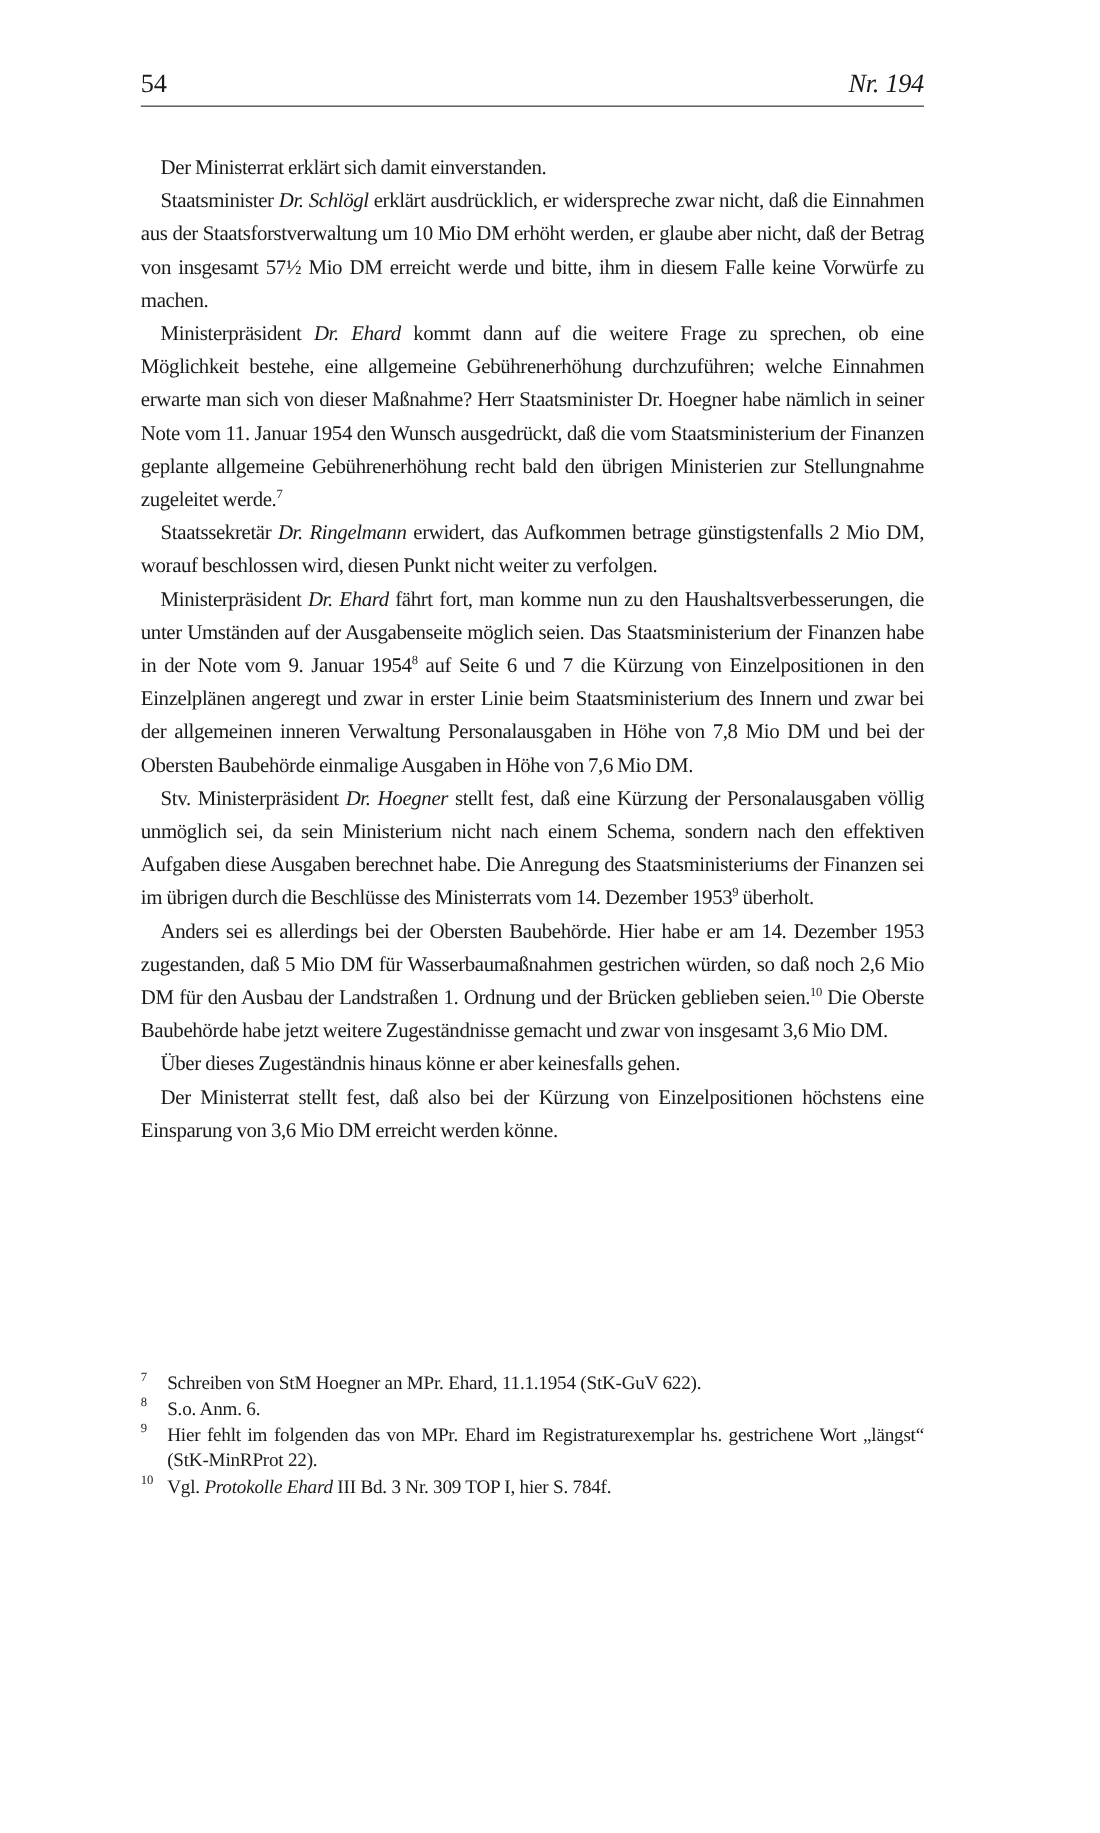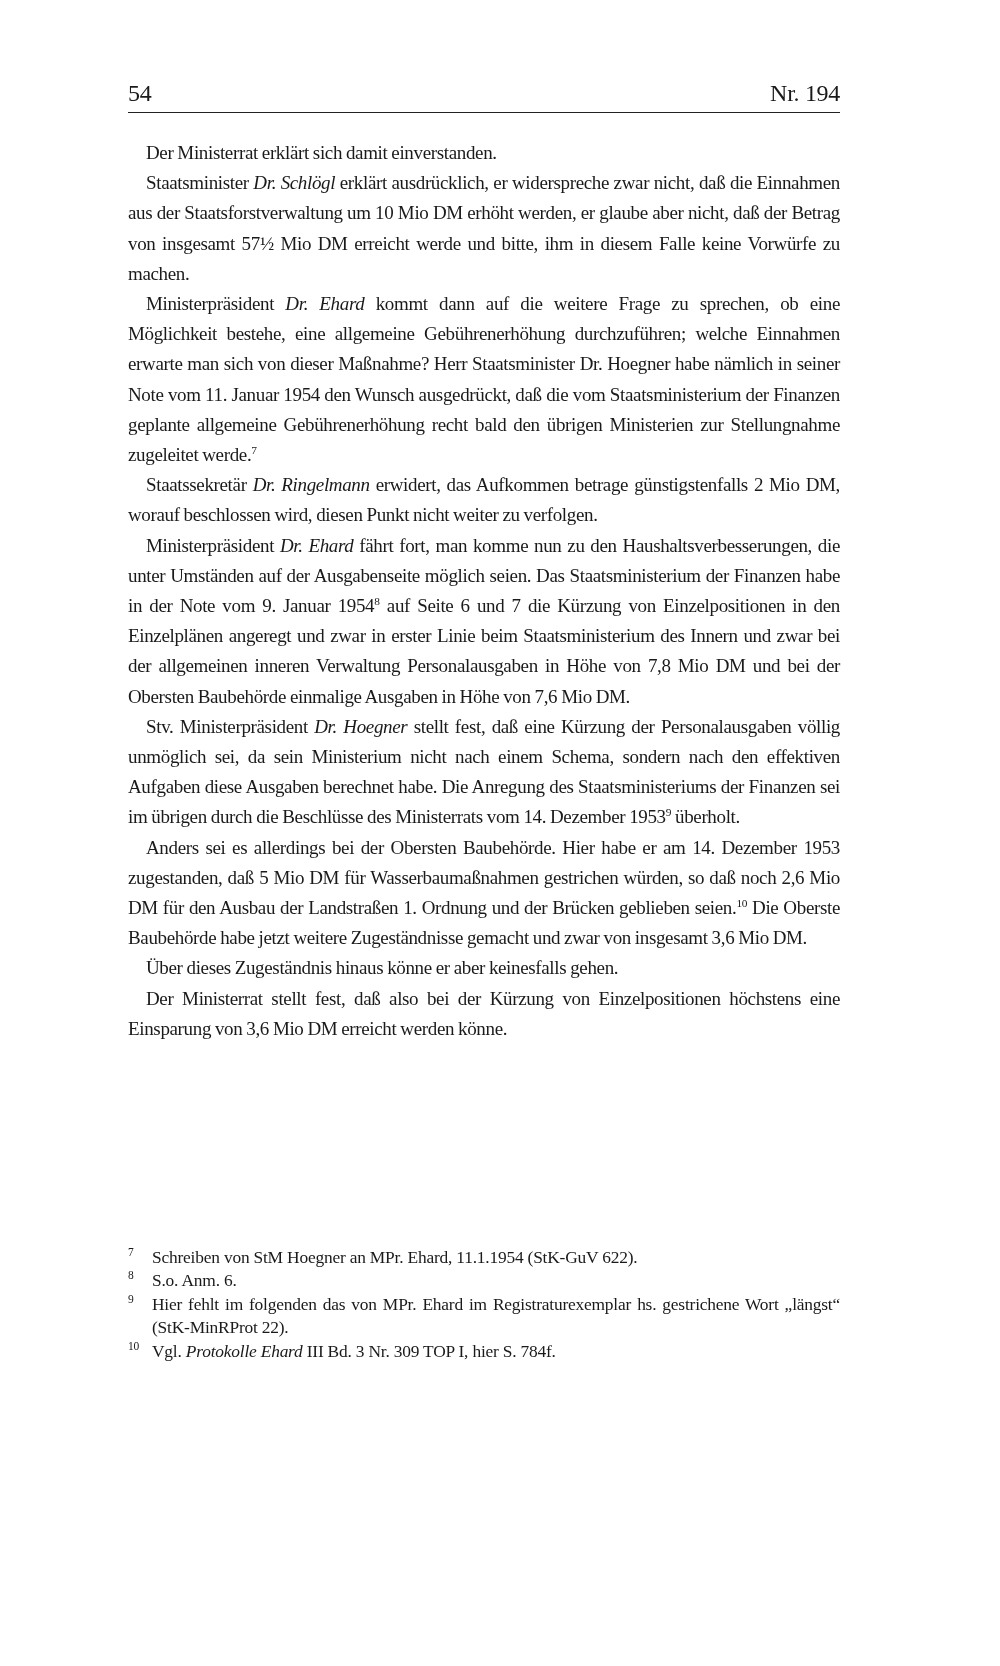--- a/index.html
+++ b/index.html
@@ -7,31 +7,31 @@
       width: 1000px;
       height: 1666px;
       position: relative;
       overflow: hidden;
       font-family: "Liberation Serif", "DejaVu Serif", serif;
       color: #1a1a1a;
     }
     .page-header {
       position: absolute;
       left: 128px;
-      top: 78px;
+      top: 62px;
       width: 712px;
       height: 34px;
       border-bottom: 1.5px solid #222;
       font-size: 24px;
       letter-spacing: -0.3px;
     }
     .page-header span { position: absolute; top: 2px; }
     .hdr-left { left: 0; }
     .hdr-center { left: 0; right: 0; text-align: center; }
-    .hdr-right { right: 0; }
+    .hdr-right { right: 0; font-style: italic; }
 
     .body-text {
       position: absolute;
       left: 128px;
       top: 138px;
       width: 712px;
       font-size: 19px;
       line-height: 30.2px;
       text-align: justify;
       letter-spacing: -0.35px;

